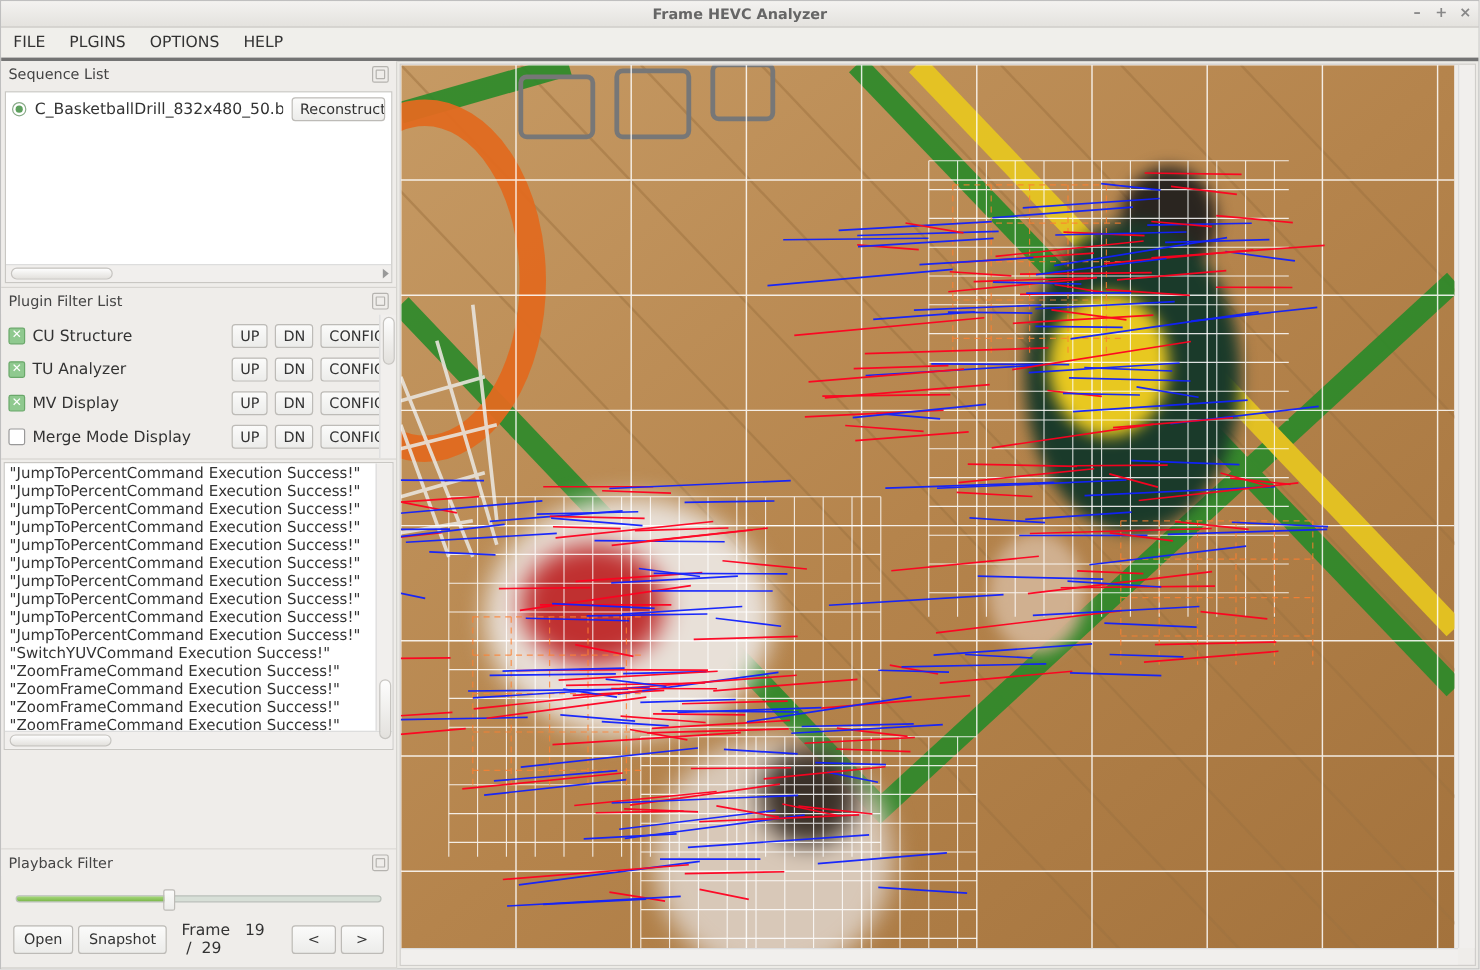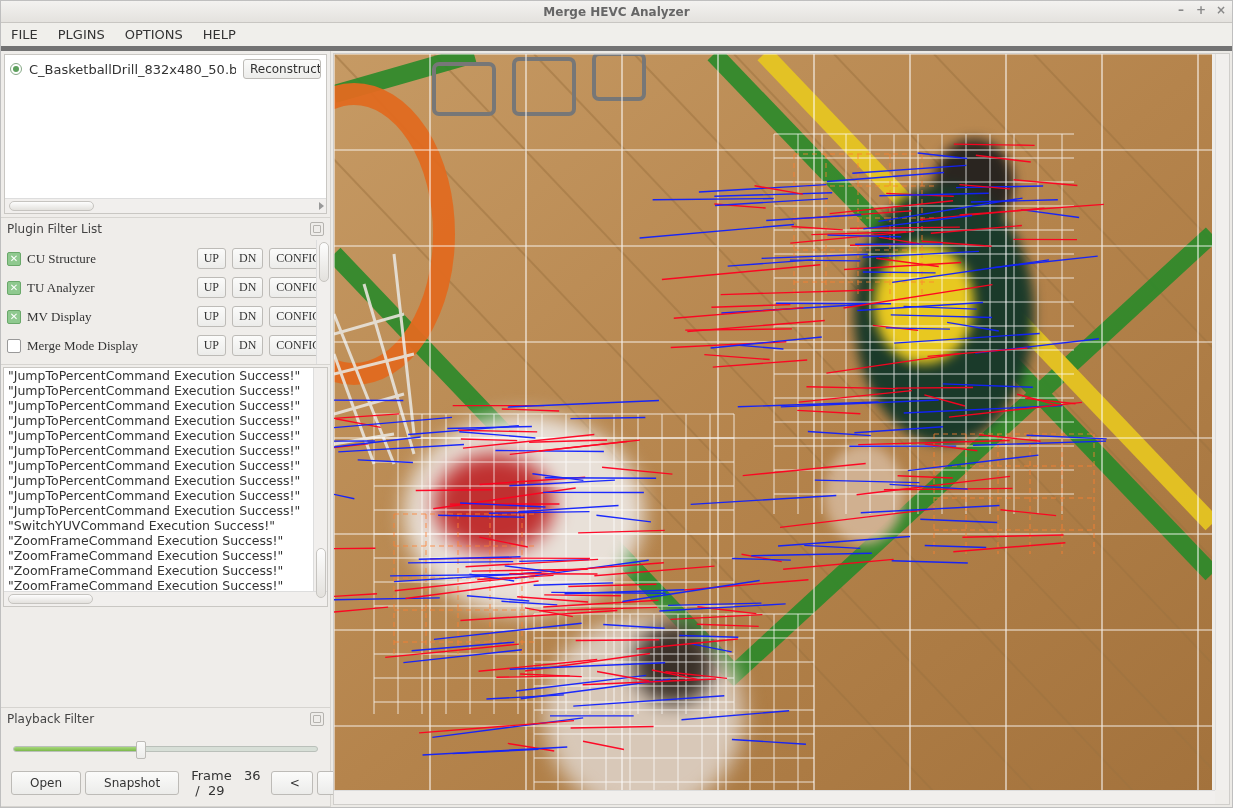--- a/index.html
+++ b/index.html
@@ -38,21 +38,21 @@
     right: 4px;
     top: 2px;
     display: flex;
     gap: 6px;
     color: #888;
   }
   .titlebar .controls span { cursor: pointer; width:14px; height:14px; display:inline-flex; align-items:center; justify-content:center; }
   .menubar {
     height: 28px;
     background: #f0efeb;
-    border-bottom: 5px solid #737373;
+    border-bottom: 3px solid #737373;
     display: flex;
     align-items: center;
     padding: 0 10px;
     gap: 20px;
   }
   .menubar .item {
     font-size: 13px;
     color: #333;
     cursor: pointer;
   }
@@ -154,21 +154,20 @@
     margin-left:auto; margin-right:2px;
     width:0;height:0;border-left:5px solid #999;border-top:4px solid transparent;border-bottom:4px solid transparent;
   }
   
   .plugin-body { padding: 4px 0 4px 4px; max-height: 128px; overflow: hidden; position: relative; }
   .plugin-row {
     display: flex;
     align-items: center;
     gap: 6px;
     padding: 4px 2px;
-    font-family: Liberation Serif, serif;
   }
   .chk {
     width: 14px; height:14px;
     border: 1px solid #999;
     border-radius:2px;
     background:#fff;
     position: relative;
     flex-shrink:0;
   }
   .chk.checked {
@@ -238,21 +237,21 @@
     background: linear-gradient(#fbfbfa,#ececea);
     border:1px solid #bdbbb7;
     border-radius:2px;
   }
   .controls-row {
     display: flex;
     align-items: center;
     gap: 4px;
   }
   .frame-label { font-size: 13px; margin: 0 6px 0 8px; }
-  .controls-row .btn { padding: 4px 18px; }
+  .controls-row .btn { padding: 4px 8px; }
   .controls-row .nav { width: 42px; text-align:center; }
 
   
   .viewer {
     flex: 1;
     position: relative;
     background: #efedea;
     border: 1px solid #d0cecb;
     margin: 2px;
     overflow: hidden;
@@ -265,39 +264,43 @@
   }
   .viewer-hscroll{position:absolute;left:0;right:14px;bottom:0;height:14px;background:#f1efed;border-top:1px solid #ddd;}
   .viewer-vscroll{position:absolute;top:0;bottom:14px;right:0;width:14px;background:#f1efed;border-left:1px solid #ddd;}
 </style>
 </head>
 <body>
 
 <div class="window">
 
   <div class="titlebar">
-    <span>Merge HEVC Analyzer</span>
+    <span>Frame HEVC Analyzer</span>
     <div class="controls">
       <span>–</span>
       <span>+</span>
       <span>×</span>
     </div>
   </div>
 
   <div class="menubar">
     <span class="item">FILE</span>
     <span class="item">PLGINS</span>
     <span class="item">OPTIONS</span>
     <span class="item">HELP</span>
   </div>
 
   <div class="body">
     <div class="sidebar">
 
       <div class="panel">
+        <div class="panel-header">
+          <span>Sequence List</span>
+          <span class="detach"></span>
+        </div>
         <div class="panel-body">
           <div class="seq-list">
             <div class="seq-row">
               <span class="radio checked"></span>
               <span class="seq-name">C_BasketballDrill_832x480_50.bin</span>
               <span class="seq-btn">Reconstructe</span>
             </div>
             <div class="hscroll">
                 <div class="thumb"></div>
                 <div class="arrow"></div>
@@ -382,21 +385,21 @@
         </div>
         <div class="playback-body">
           <div class="slider">
             <div class="fill"></div>
             <div class="handle"></div>
           </div>
           <div class="controls-row">
             <span class="btn">Open</span>
             <span class="btn">Snapshot</span>
             <span class="frame-label">
-              <span>Frame</span>&nbsp;&nbsp;&nbsp;<span>36</span> &nbsp;/&nbsp; <span>29</span>
+              <span>Frame</span>&nbsp;&nbsp;&nbsp;<span>19</span> &nbsp;/&nbsp; <span>29</span>
             </span>
             <span class="btn nav">&lt;</span>
             <span class="btn nav">&gt;</span>
           </div>
         </div>
       </div>
 
     </div>
 
     <div class="viewer">

